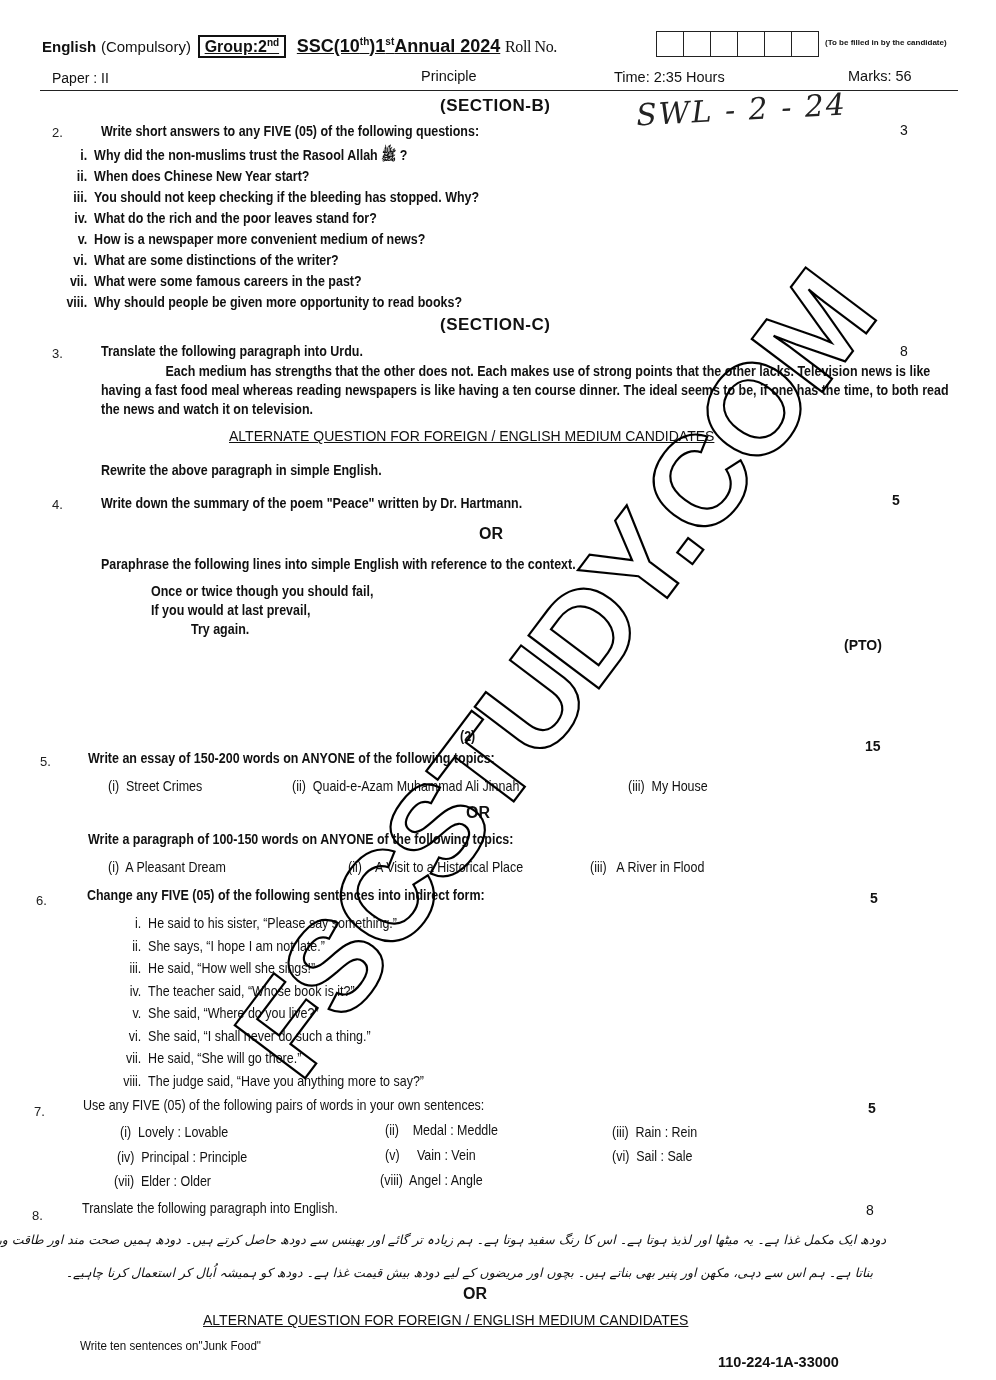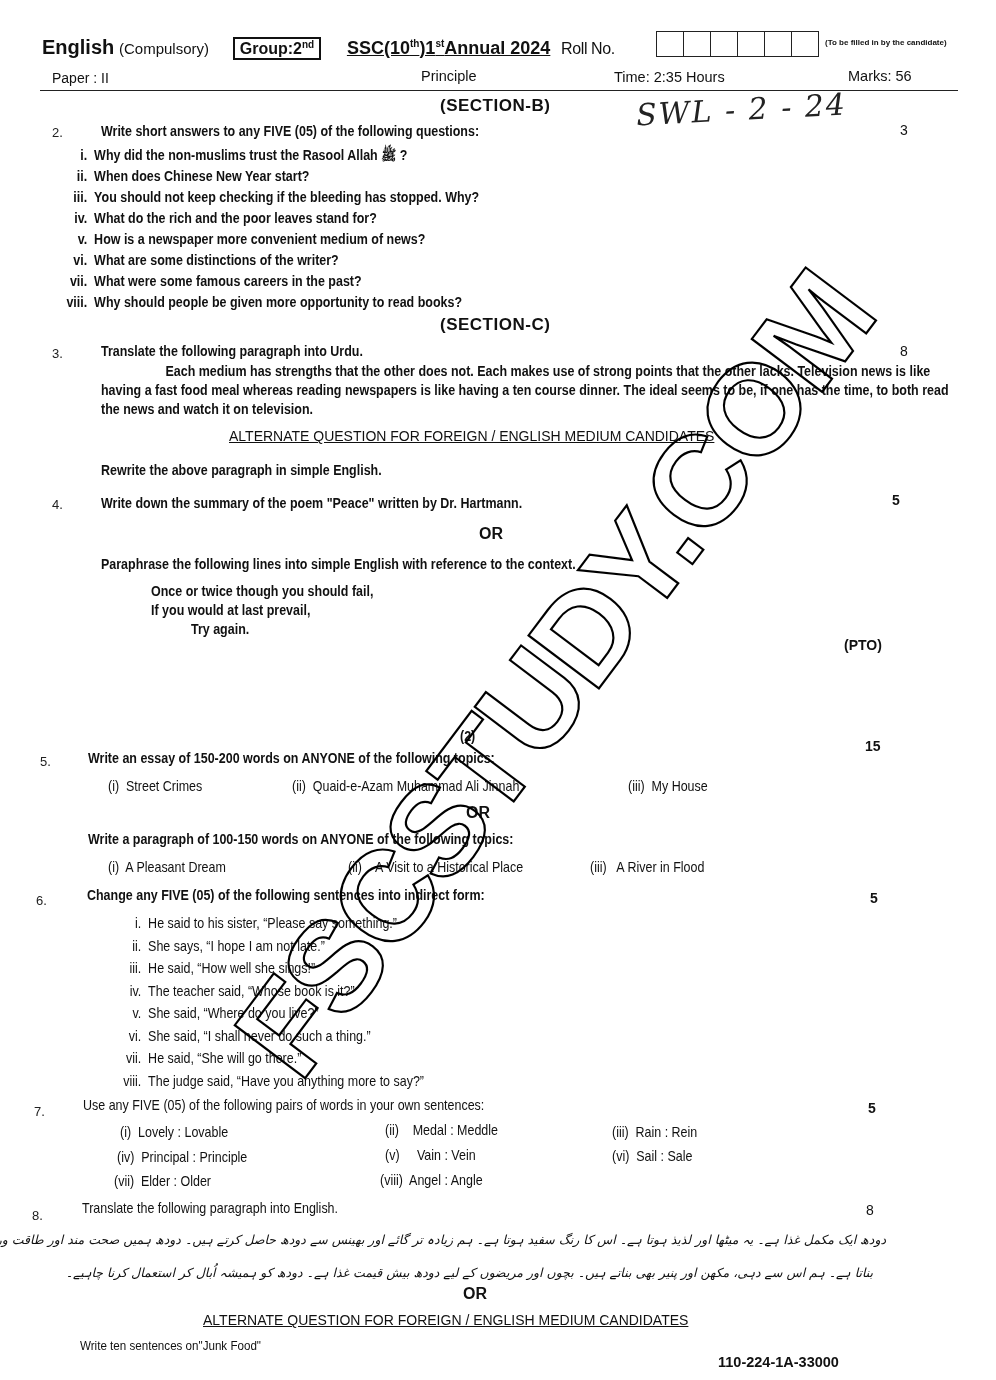--- a/index.html
+++ b/index.html
@@ -21,25 +21,25 @@
   .roll-box.first { border-left: 1px solid #222; }
   .group-box { border: 2.5px solid #111; padding: 1px 5px; }
   .para { font-size: 14.5px; font-weight: bold; line-height: 19px; transform: scaleX(0.86); transform-origin: left top; white-space: normal; }
   .urdu { direction: rtl; font-family: "DejaVu Sans", sans-serif; font-size: 12.5px; font-style: italic; color: #111; }
   .watermark { position: absolute; left: 0; top: 0; pointer-events: none; }
 </style>
 </head>
 <body>
 
 <div class="abs" style="left:42px; top:36px; font-size:17px;">
-  <span class="b" style="font-size:20px;">English</span>
+  <span class="b" style="font-size:15px;">English</span>
   <span style="font-size:15px;">(Compulsory)</span>
-  <span class="group-box b" style="font-size:16px; margin-left:19px;"><span>Group:2</span><sup style="font-size:10px;">nd</sup></span>
-  <span class="b ul" style="font-size:18px; margin-left:21px;"><span>SSC(10</span><sup style="font-size:10px;">th</sup><span>)1</span><sup style="font-size:10px;">st</sup><span>Annual 2024</span></span>
-  <span class="cond" style="font-size:16px; margin-left:6px;">Roll No.</span>
+  <span class="group-box b" style="font-size:16px; margin-left:2px;text-decoration:underline;"><span>Group:2</span><sup style="font-size:10px;">nd</sup></span>
+  <span class="b ul" style="font-size:18px; margin-left:6px;"><span>SSC(10</span><sup style="font-size:10px;">th</sup><span>)1</span><sup style="font-size:10px;">st</sup><span>Annual 2024</span></span>
+  <span class="cond" style="font-size:16px; font-family:Liberation Serif, serif;">Roll No.</span>
 </div>
 <div class="abs" style="left:656px; top:31px;">
   <span class="roll-box first"></span><span class="roll-box"></span><span class="roll-box"></span><span class="roll-box"></span><span class="roll-box"></span><span class="roll-box"></span>
 </div>
 <div class="abs" style="left:825px; top:38px; font-size:8px; font-weight:bold;text-align:center;">(To be filled in by the candidate)</div>
 
 <div class="abs" style="left:52px; top:70px; font-size:14px;">Paper : II</div>
 <div class="abs" style="left:421px; top:68px; font-size:14.5px;">Principle</div>
 <div class="abs" style="left:614px; top:69px; font-size:14.5px;">Time: 2:35 Hours</div>
 <div class="abs" style="left:848px; top:68px; font-size:14.5px;">Marks: 56</div>

